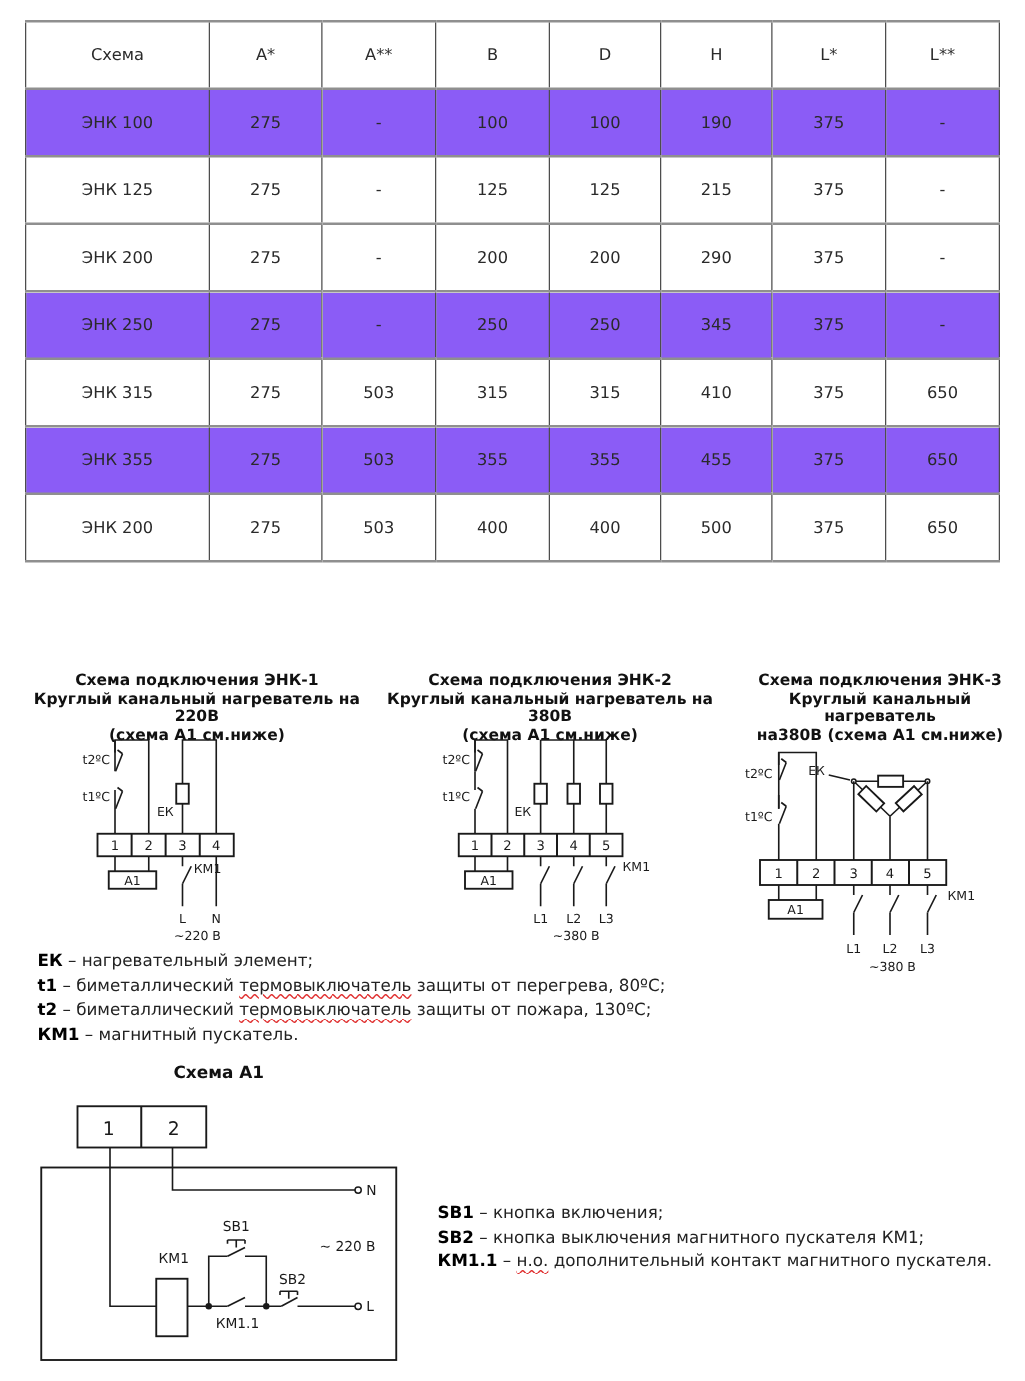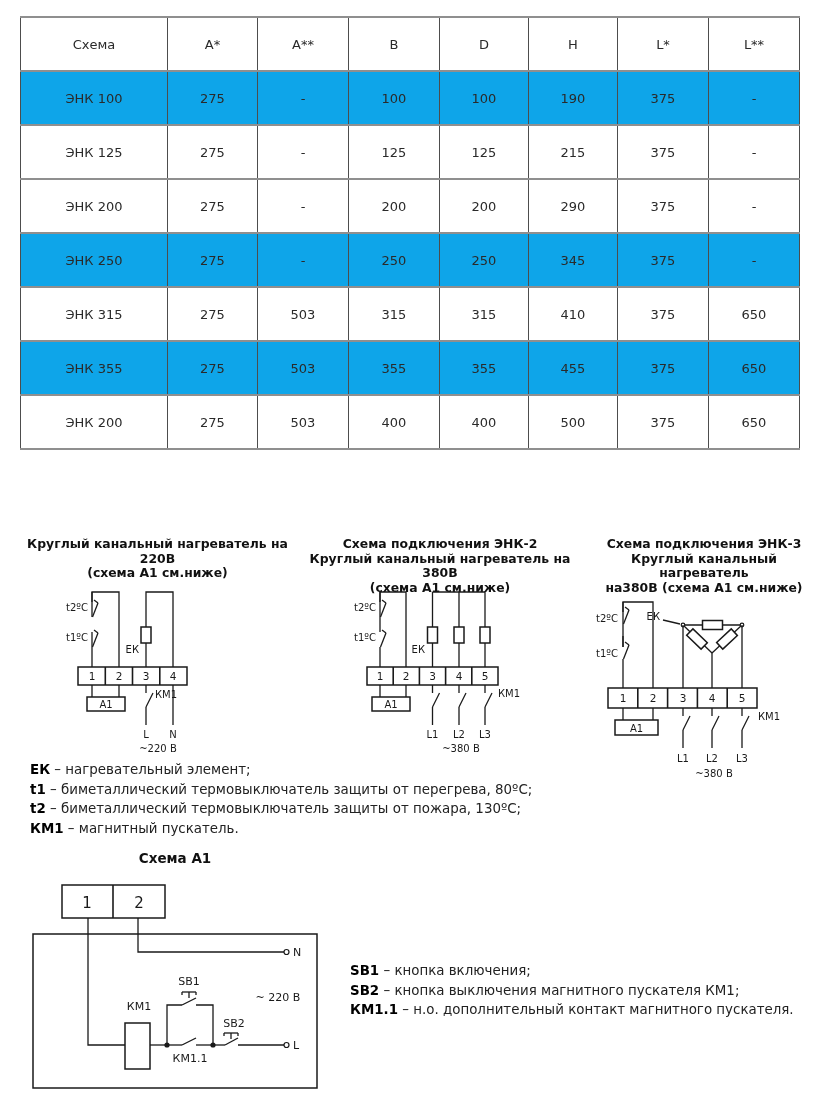--- a/index.html
+++ b/index.html
@@ -7,29 +7,29 @@
   .abs{position:absolute;}
 
   
   table.spec{border-collapse:collapse;table-layout:fixed;font-size:13px;color:#2a2a2a;}
   table.spec td,table.spec th{
     border-left:1px solid #4d4d4d;border-right:1px solid #4d4d4d;
     border-top:2px solid #8f8f8f;border-bottom:2px solid #8f8f8f;
     text-align:center;vertical-align:middle;height:52px;font-weight:normal;
     padding:0;overflow:hidden;white-space:nowrap;
   }
-  table.spec tr.alt{background:#0ea5e9;}
+  table.spec tr.alt{background:#8b5cf6;}
 
   
   .diag-title{font-weight:bold;font-size:12.4px;line-height:14.6px;text-align:center;color:#111;}
 
   
   .legend{font-size:13.4px;line-height:19.6px;color:#222;}
   .legend b{color:#000;}
-  .wavy{text-decoration-style:wavy;text-decoration-color:#e03030;text-decoration-thickness:1px;text-underline-offset:2px;}
+  .wavy{text-decoration:underline;text-decoration-style:wavy;text-decoration-color:#e03030;text-decoration-thickness:1px;text-underline-offset:2px;}
 
   
   svg{display:block;}
   svg text{font-family:"DejaVu Sans","Liberation Sans",sans-serif;fill:#1a1a1a;}
   .wire{stroke:#1a1a1a;stroke-width:1.3;fill:none;}
   .wire2{stroke:#1a1a1a;stroke-width:1.6;fill:none;}
   .box{stroke:#1a1a1a;stroke-width:1.5;fill:#ffffff;}
   .lbl{font-size:10px;}
   .num{font-size:10.5px;}
   .numbig{font-size:15px;}
@@ -132,20 +132,21 @@
         <td>400</td>
         <td>500</td>
         <td>375</td>
         <td>650</td>
       </tr>
     </tbody>
 </table>
 
 <div class="abs" style="left:20px;top:537px;width:275px;">
   <div class="diag-title">
+    <div>Схема подключения ЭНК-1</div>
     <div>Круглый канальный нагреватель на 220В</div>
     <div>(схема А1 см.ниже)</div>
   </div>
 </div>
 <svg class="abs" style="left:20px;top:580px;" width="275" height="180" viewBox="20 580 275 180">
 
   <polyline class="wire" points="92,667 92,647 92,632"></polyline>
   <polyline class="wire" points="92,617 92,602 92,592 119,592 119,667"></polyline>
   <line class="wire" x1="92" y1="602" x2="92" y2="592"></line>
 

